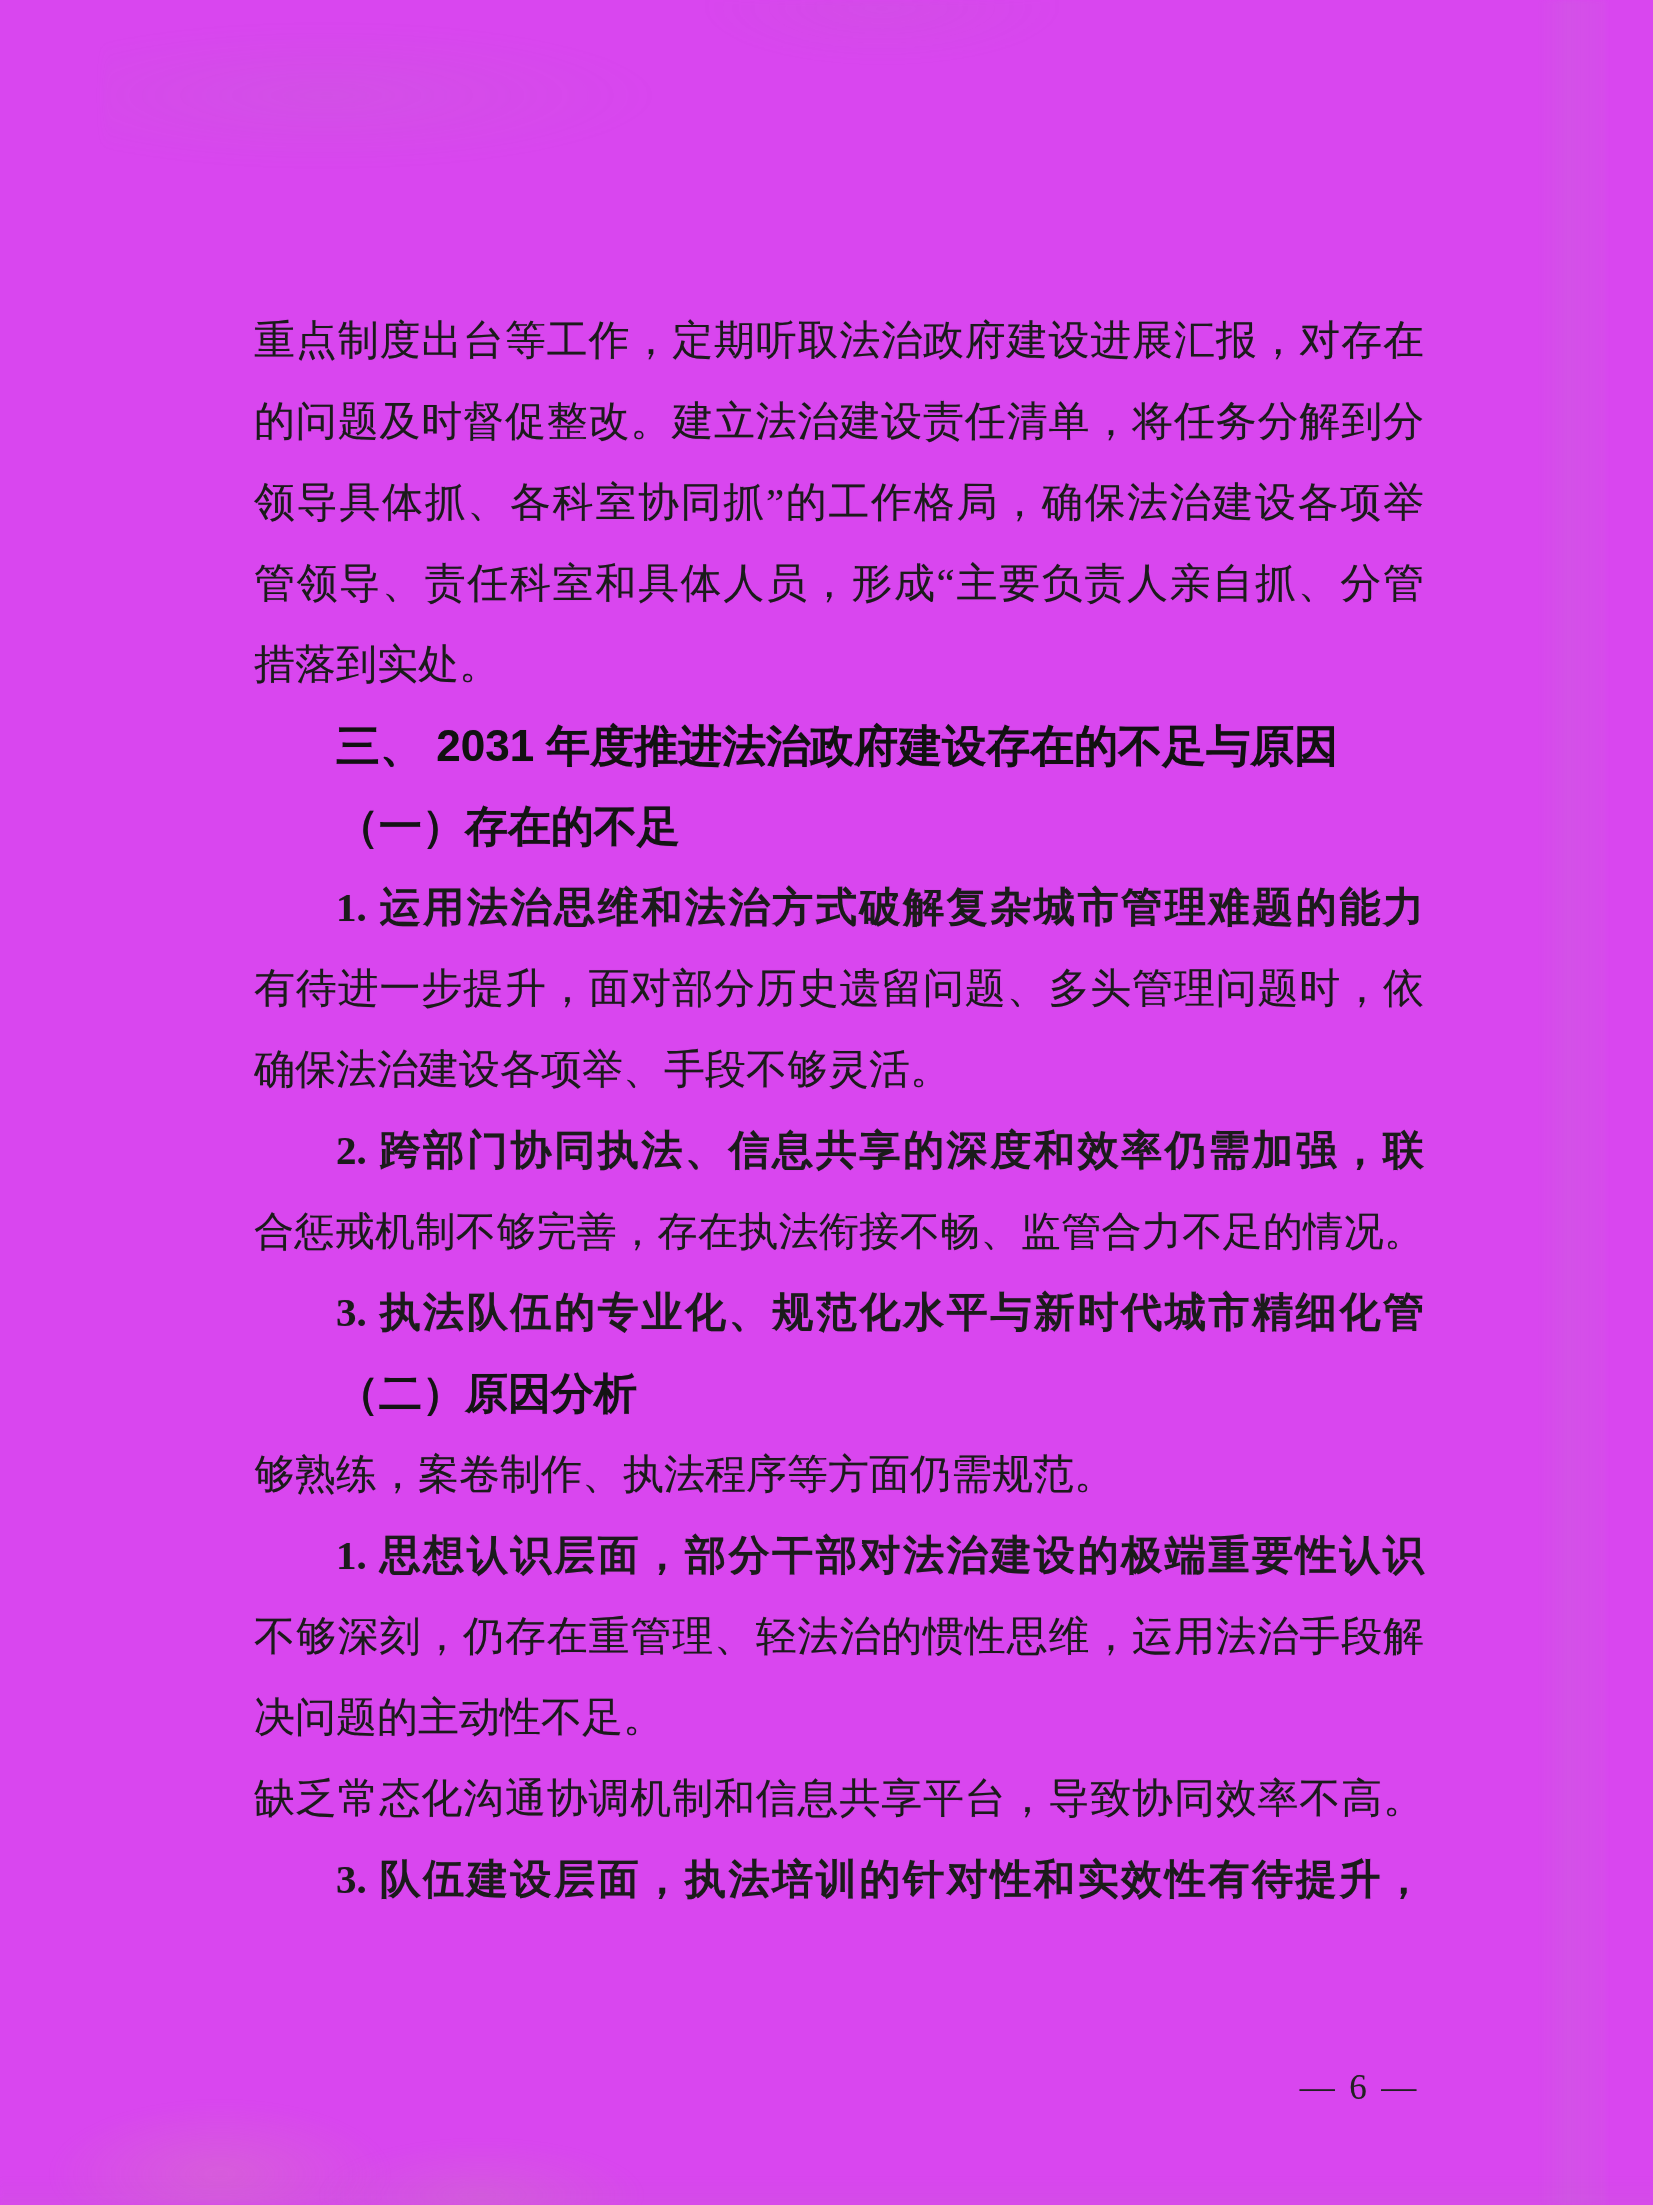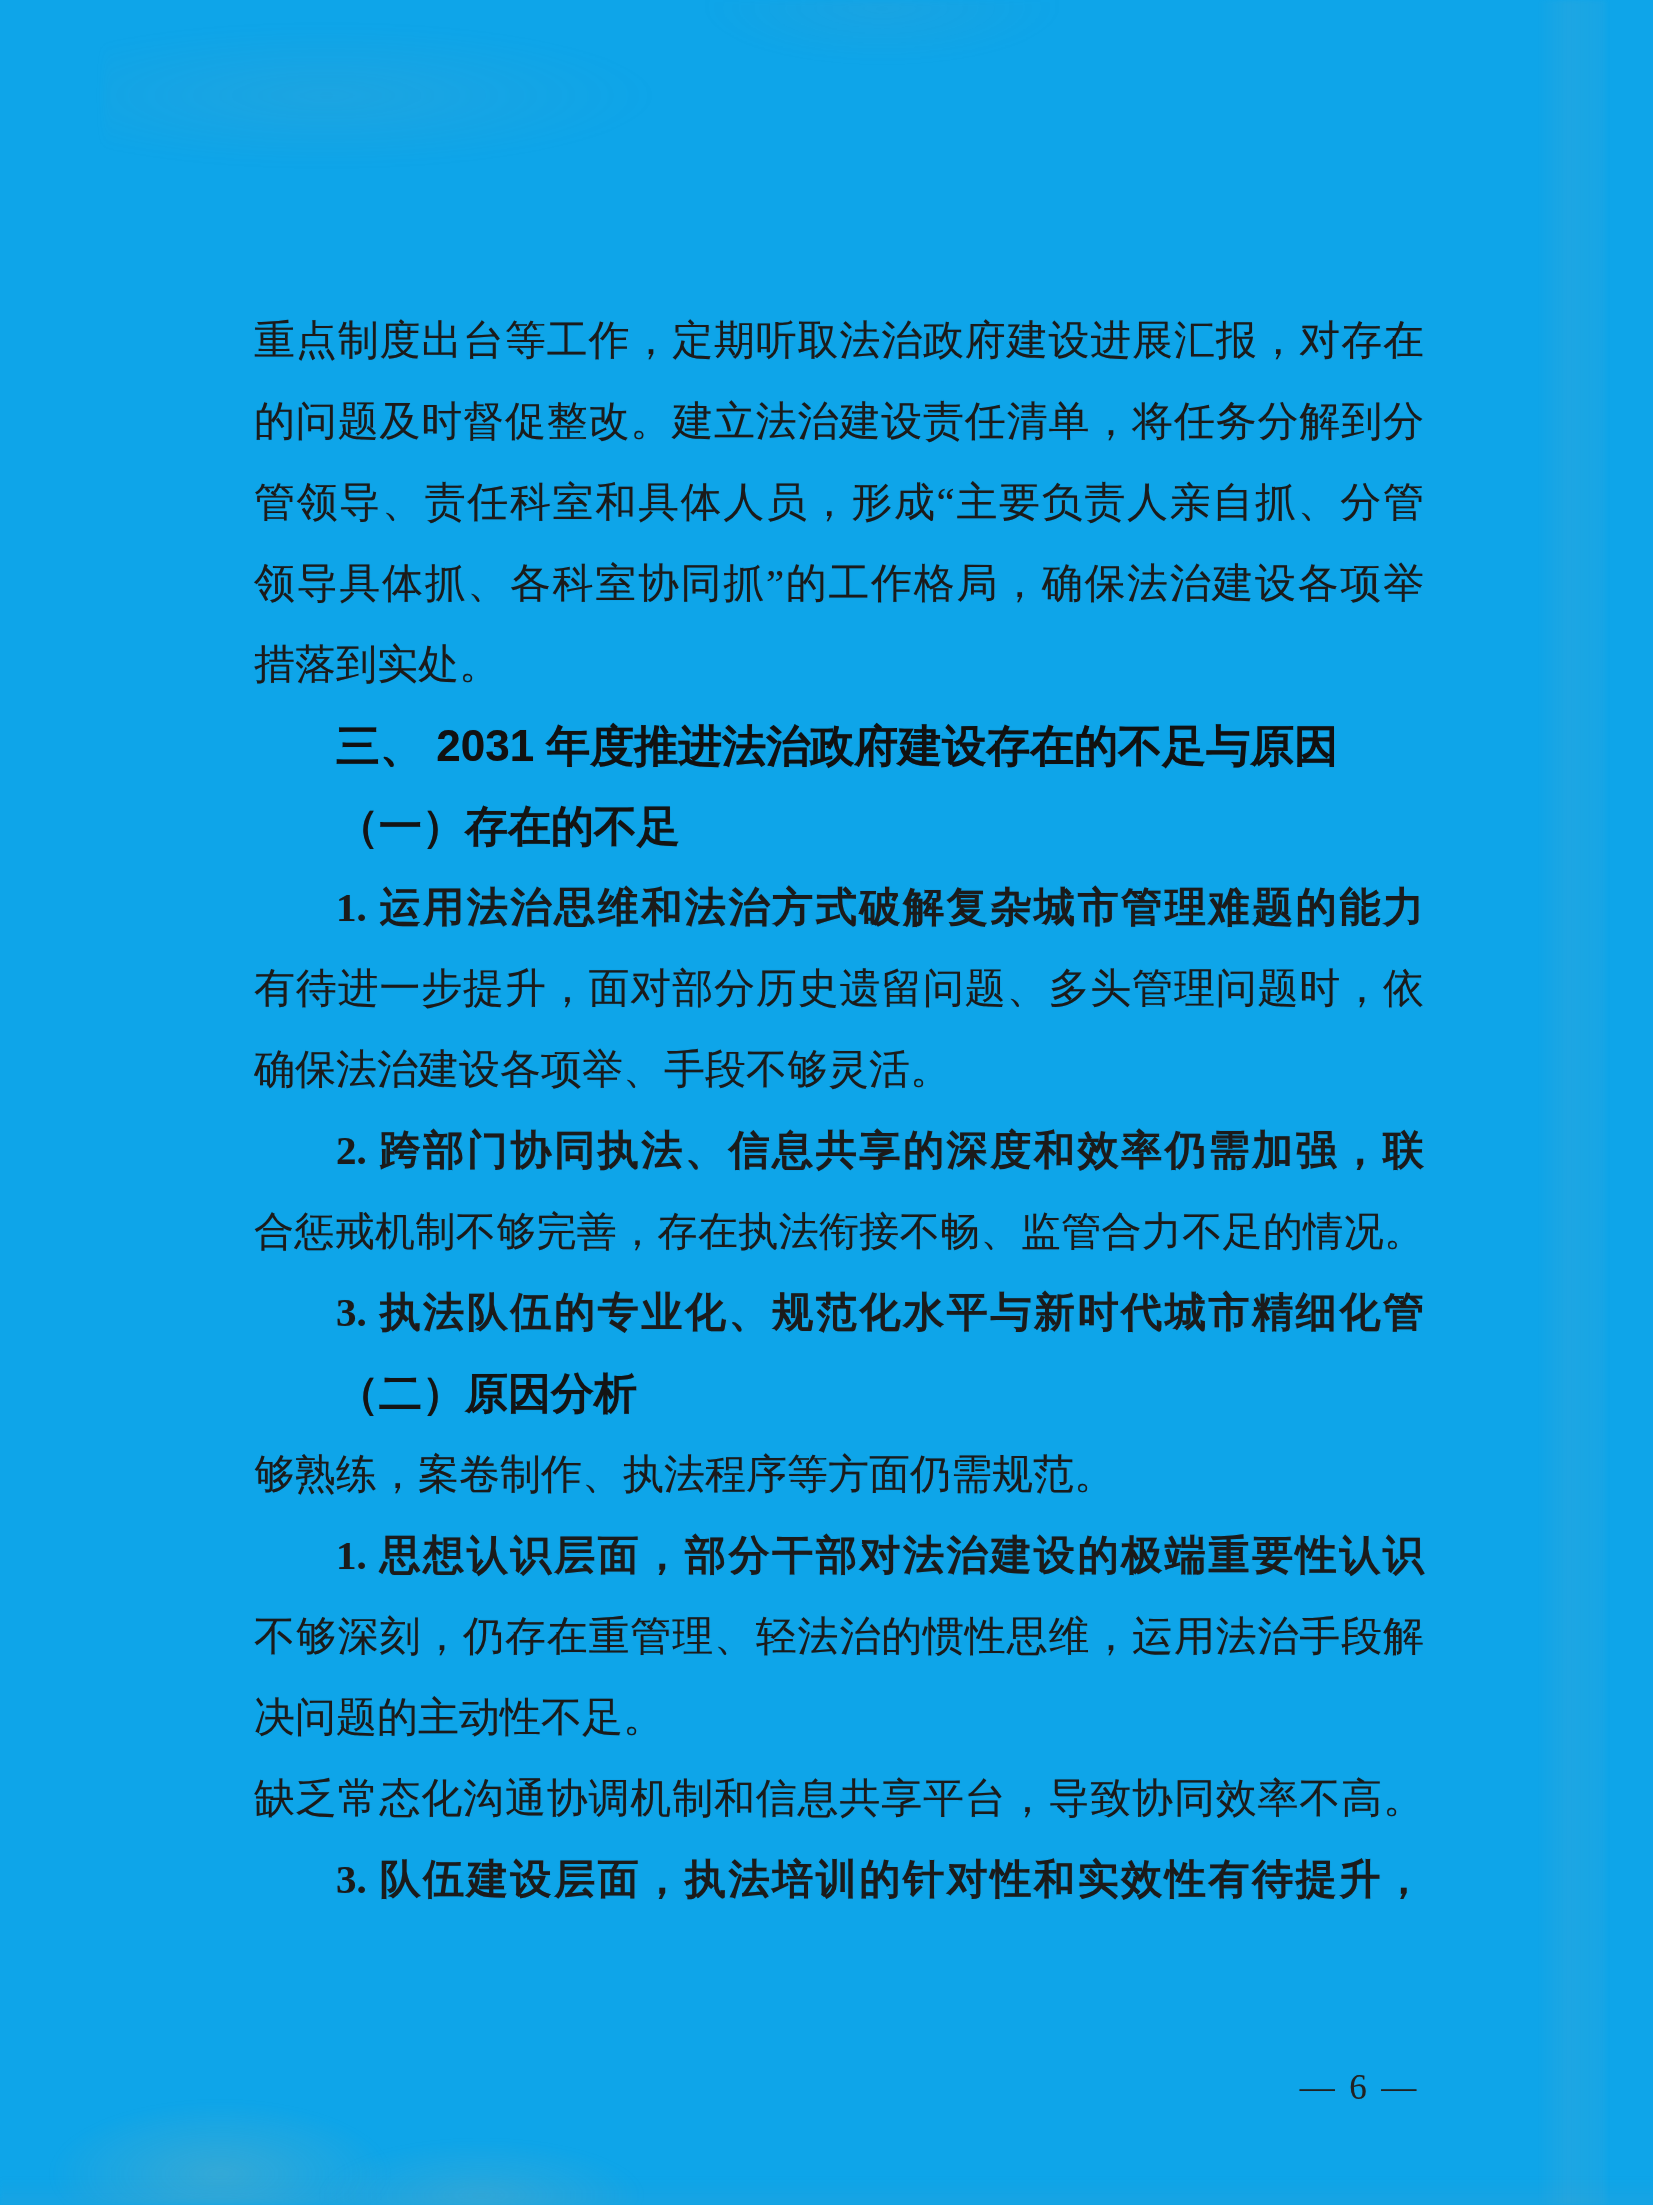--- a/index.html
+++ b/index.html
@@ -5,21 +5,21 @@
   html, body {
     margin: 0;
     padding: 0;
     background: #e8e8e8;
   }
   .page {
     position: relative;
     width: 1654px;
     height: 2205px;
     margin: 0 auto;
-    background: #0ea5e9;
+    background: #d946ef;
     overflow: hidden;
     font-family: "Liberation Serif", "DejaVu Serif", serif;
     color: #1b1b1b;
   }
   
   .smudge {
     position: absolute;
     pointer-events: none;
   }
   .smudge-top {
@@ -108,22 +108,22 @@
   <div class="smudge smudge-top"></div>
   <div class="smudge smudge-top-center"></div>
   <div class="smudge smudge-bottom-1"></div>
   <div class="smudge smudge-bottom-2"></div>
   <div class="smudge edge-right"></div>
   <div class="smudge edge-bottom"></div>
 
   <div class="textblock">
     <div class="line full">重点制度出台等工作，定期听取法治政府建设进展汇报，对存在</div>
     <div class="line full">的问题及时督促整改。建立法治建设责任清单，将任务分解到分</div>
+    <div class="line full">领导具体抓、各科室协同抓”的工作格局，确保法治建设各项举</div>
     <div class="line full">管领导、责任科室和具体人员，形成“主要负责人亲自抓、分管</div>
-    <div class="line full">领导具体抓、各科室协同抓”的工作格局，确保法治建设各项举</div>
     <div class="line short">措落到实处。</div>
     <div class="line h1 ind short">三、 2031 年度推进法治政府建设存在的不足与原因</div>
     <div class="line h2 ind short">（一）存在的不足</div>
     <div class="line full ind">1. 运用法治思维和法治方式破解复杂城市管理难题的能力</div>
     <div class="line full">有待进一步提升，面对部分历史遗留问题、多头管理问题时，依</div>
     <div class="line short">确保法治建设各项举、手段不够灵活。</div>
     <div class="line full ind">2. 跨部门协同执法、信息共享的深度和效率仍需加强，联</div>
     <div class="line full tight">合惩戒机制不够完善，存在执法衔接不畅、监管合力不足的情况。</div>
     <div class="line full ind">3. 执法队伍的专业化、规范化水平与新时代城市精细化管</div>
     <div class="line h2 ind short">（二）原因分析</div>

